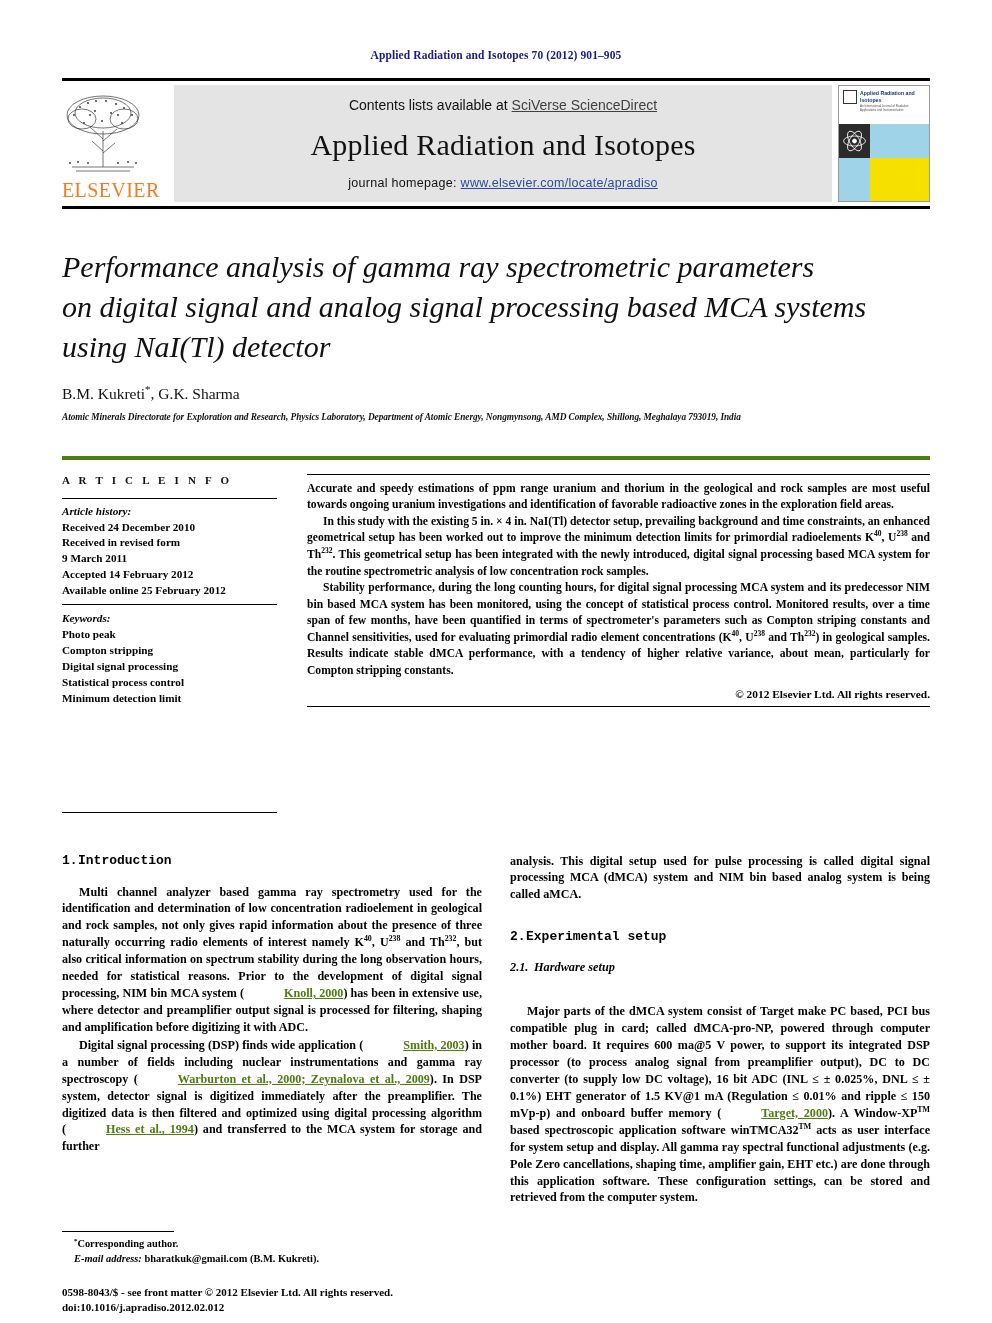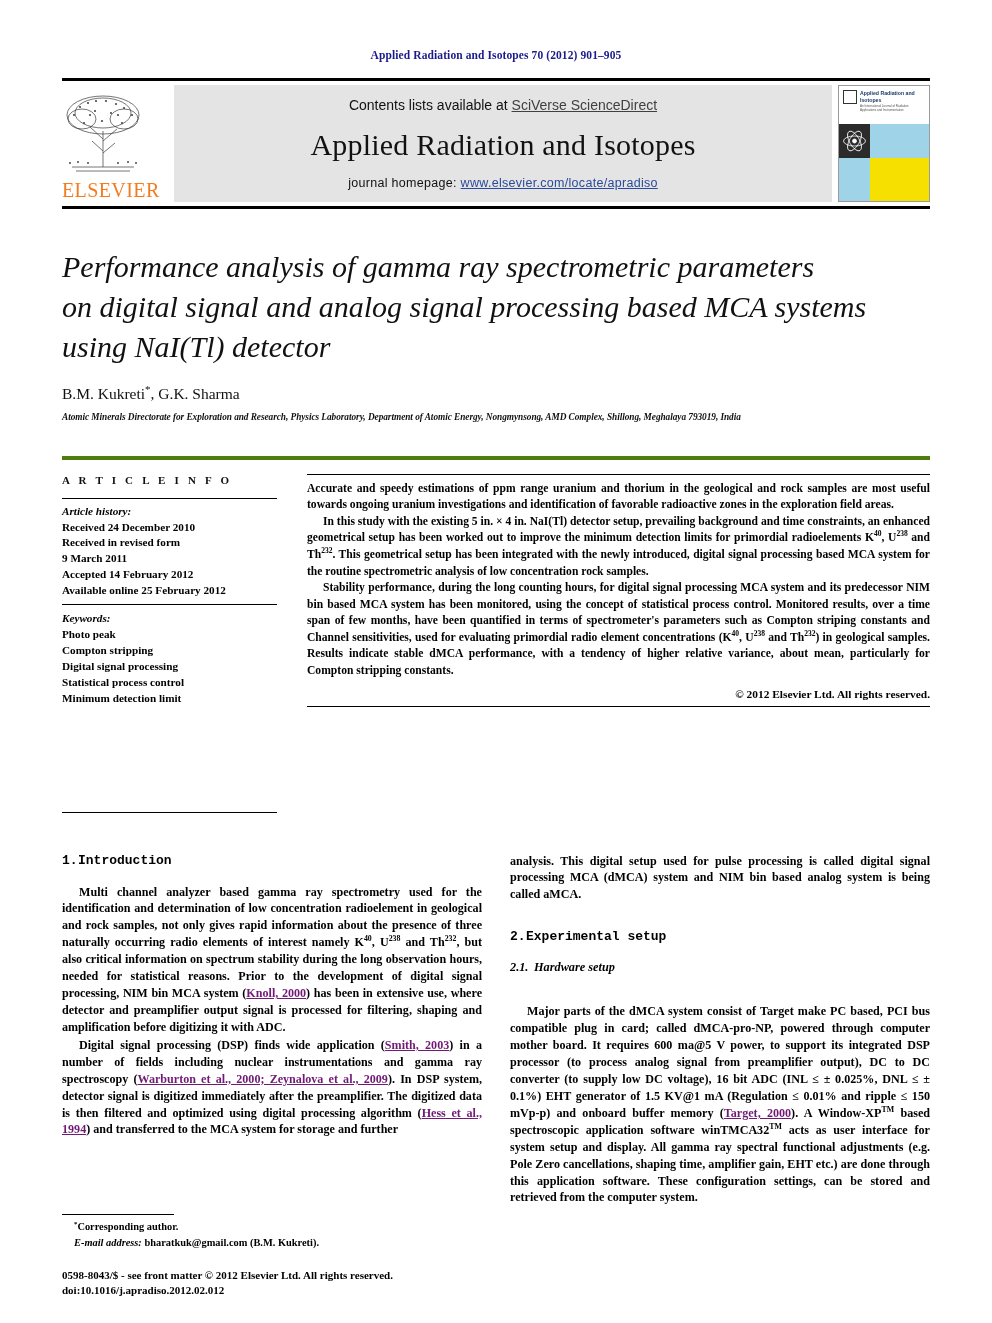--- a/index.html
+++ b/index.html
@@ -231,21 +231,21 @@
   .para {
     font-family: "Liberation Serif", serif;
     font-weight: bold;
     font-size: 12.1px;
     line-height: 1.40;
     text-align: justify;
     margin: 0;
     text-indent: 17px;
   }
   .para + .para { margin-top: 1px; }
-  .cite { color: #701a75; }
+  .cite { color: #4d7c0f; padding-left: 40px; }
   .gap-sec { height: 26px; }
   .gap-sub { height: 14px; }
 
   
   .footnote {
     position: absolute;
     left: 0;
     bottom: 0;
     width: 100%;
   }

